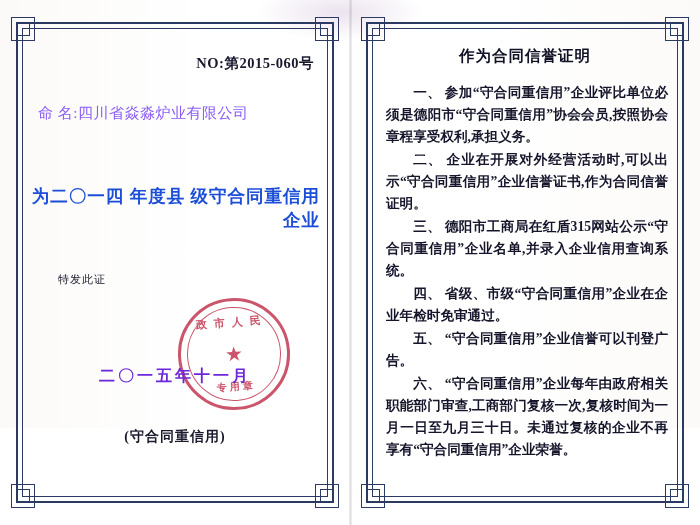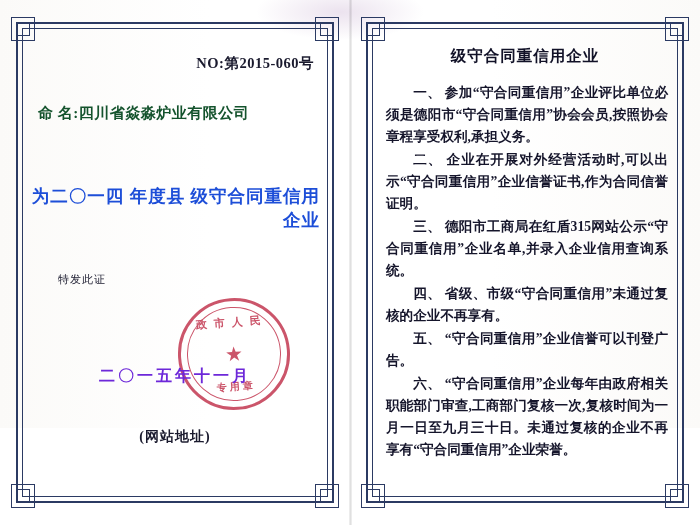--- a/index.html
+++ b/index.html
@@ -103,22 +103,22 @@
     font-size: 14.5px;
     color: #1a1a2e;
     letter-spacing: 0.5px;
     font-weight: 700;
   }
   .name-line {
     position: absolute;
     left: 8px;
     top: 68px;
     font-size: 15px;
-    color: #14532d;
-    font-weight: 700;
+    color: #8b5cf6;
+    font-weight: 400;
     letter-spacing: 0.5px;
   }
   .main-title {
     position: absolute;
     left: 0;
     right: 0;
     top: 148px;
     text-align: right;
     font-size: 17.5px;
     font-weight: 700;
@@ -265,39 +265,39 @@
       <div class="special-issue">特发此证</div>
 
       <div class="seal">
         <div class="seal-inner-ring"></div>
         <div class="seal-text-top">政市人民</div>
         <div class="seal-star">★</div>
         <div class="seal-text-bottom">专用章</div>
       </div>
 
       <div class="date-line">二〇一五年十一月</div>
-      <div class="validity">(网站地址)</div>
+      <div class="validity">(守合同重信用)</div>
     </div>
   </div>
 
   <div class="fold"></div>
 
   <div class="page right">
     <div class="frame-outer"></div>
     <div class="frame-inner"></div>
     <div class="corner tl"></div>
     <div class="corner tr"></div>
     <div class="corner bl"></div>
     <div class="corner br"></div>
 
     <div class="content">
-      <div class="notice-title">级守合同重信用企业</div>
+      <div class="notice-title">作为合同信誉证明</div>
       <div class="notice-body">
         <p class="notice-item">一、 参加“守合同重信用”企业评比单位必须是德阳市“守合同重信用”协会会员,按照协会章程享受权利,承担义务。</p>
         <p class="notice-item">二、 企业在开展对外经营活动时,可以出示“守合同重信用”企业信誉证书,作为合同信誉证明。</p>
         <p class="notice-item">三、 德阳市工商局在红盾315网站公示“守合同重信用”企业名单,并录入企业信用查询系统。</p>
-        <p class="notice-item">四、 省级、市级“守合同重信用”未通过复核的企业不再享有。</p>
+        <p class="notice-item">四、 省级、市级“守合同重信用”企业在企业年检时免审通过。</p>
         <p class="notice-item">五、 “守合同重信用”企业信誉可以刊登广告。</p>
         <p class="notice-item">六、 “守合同重信用”企业每年由政府相关职能部门审查,工商部门复核一次,复核时间为一月一日至九月三十日。未通过复核的企业不再享有“守合同重信用”企业荣誉。</p>
       </div>
     </div>
   </div>
 </div>
 
 </body></html>

